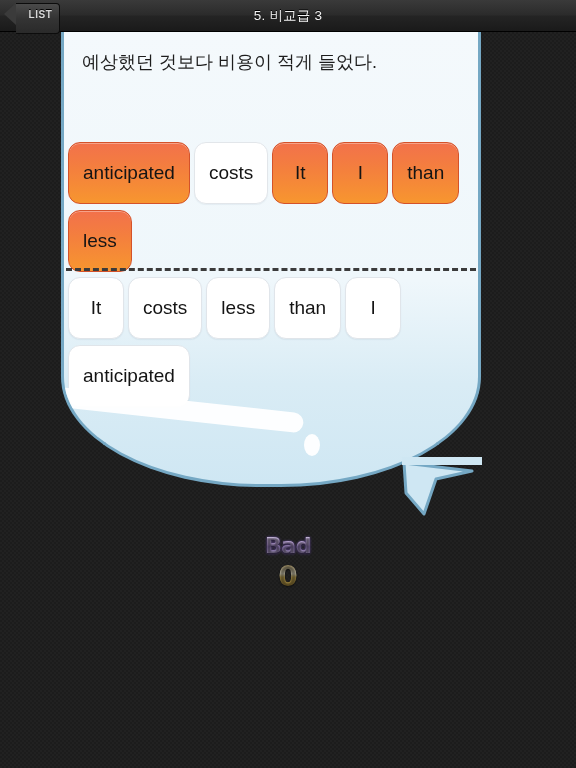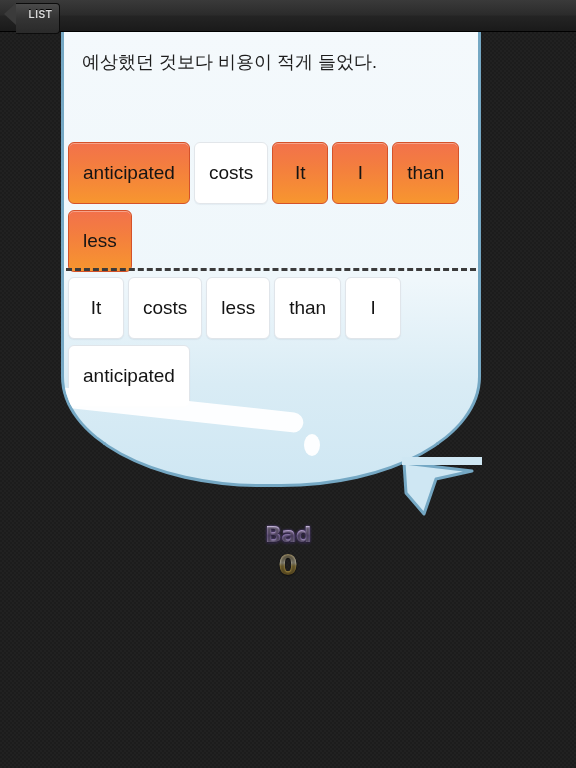--- a/index.html
+++ b/index.html
@@ -160,21 +160,21 @@
     border-top: 3px dashed #3b3b3b;
   }
 
   .tile {
     height: 62px;
     min-width: 56px;
     padding: 0 14px;
     display: flex;
     align-items: center;
     justify-content: center;
-    border-radius: 6px;
+    border-radius: 12px;
     font-size: 19px;
     color: #141414;
     cursor: pointer;
     white-space: nowrap;
   }
   .tile.filled {
     background: linear-gradient(to bottom, #f2714b 0%, #f4803d 45%, #f7962f 100%);
     border: 1px solid #d4522a;
     box-shadow: inset 0 1px 0 rgba(255,255,255,0.35);
   }
@@ -185,21 +185,21 @@
   }
   .tile.answer {
     background: #ffffff;
     border: 1px solid #e0e5ea;
     box-shadow: 0 1px 1px rgba(120,150,170,0.12);
   }
 
   
   #feedback {
     position: absolute;
-    top: 522px;
+    top: 533px;
     left: 0;
     width: 576px;
     text-align: center;
     z-index: 5;
   }
   #feedback-label {
     font-size: 22px;
     font-weight: bold;
     font-family: "DejaVu Sans", sans-serif;
     letter-spacing: -0.5px;
@@ -230,20 +230,21 @@
     bottom: 0; left: 0;
     width: 576px;
     height: 44px;
   }
 </style>
 </head>
 <body>
 
 <div id="header">
   <div id="list-button">LIST</div>
+  <div id="header-title">5. 비교급 3</div>
 </div>
 
 <div id="bubble-wrap">
   <div id="bubble">
 
     <div id="question-text">예상했던 것보다 비용이 적게 들었다.</div>
 
     <div id="word-bank">
         <div class="tile filled">anticipated</div>
         <div class="tile empty">costs</div>

